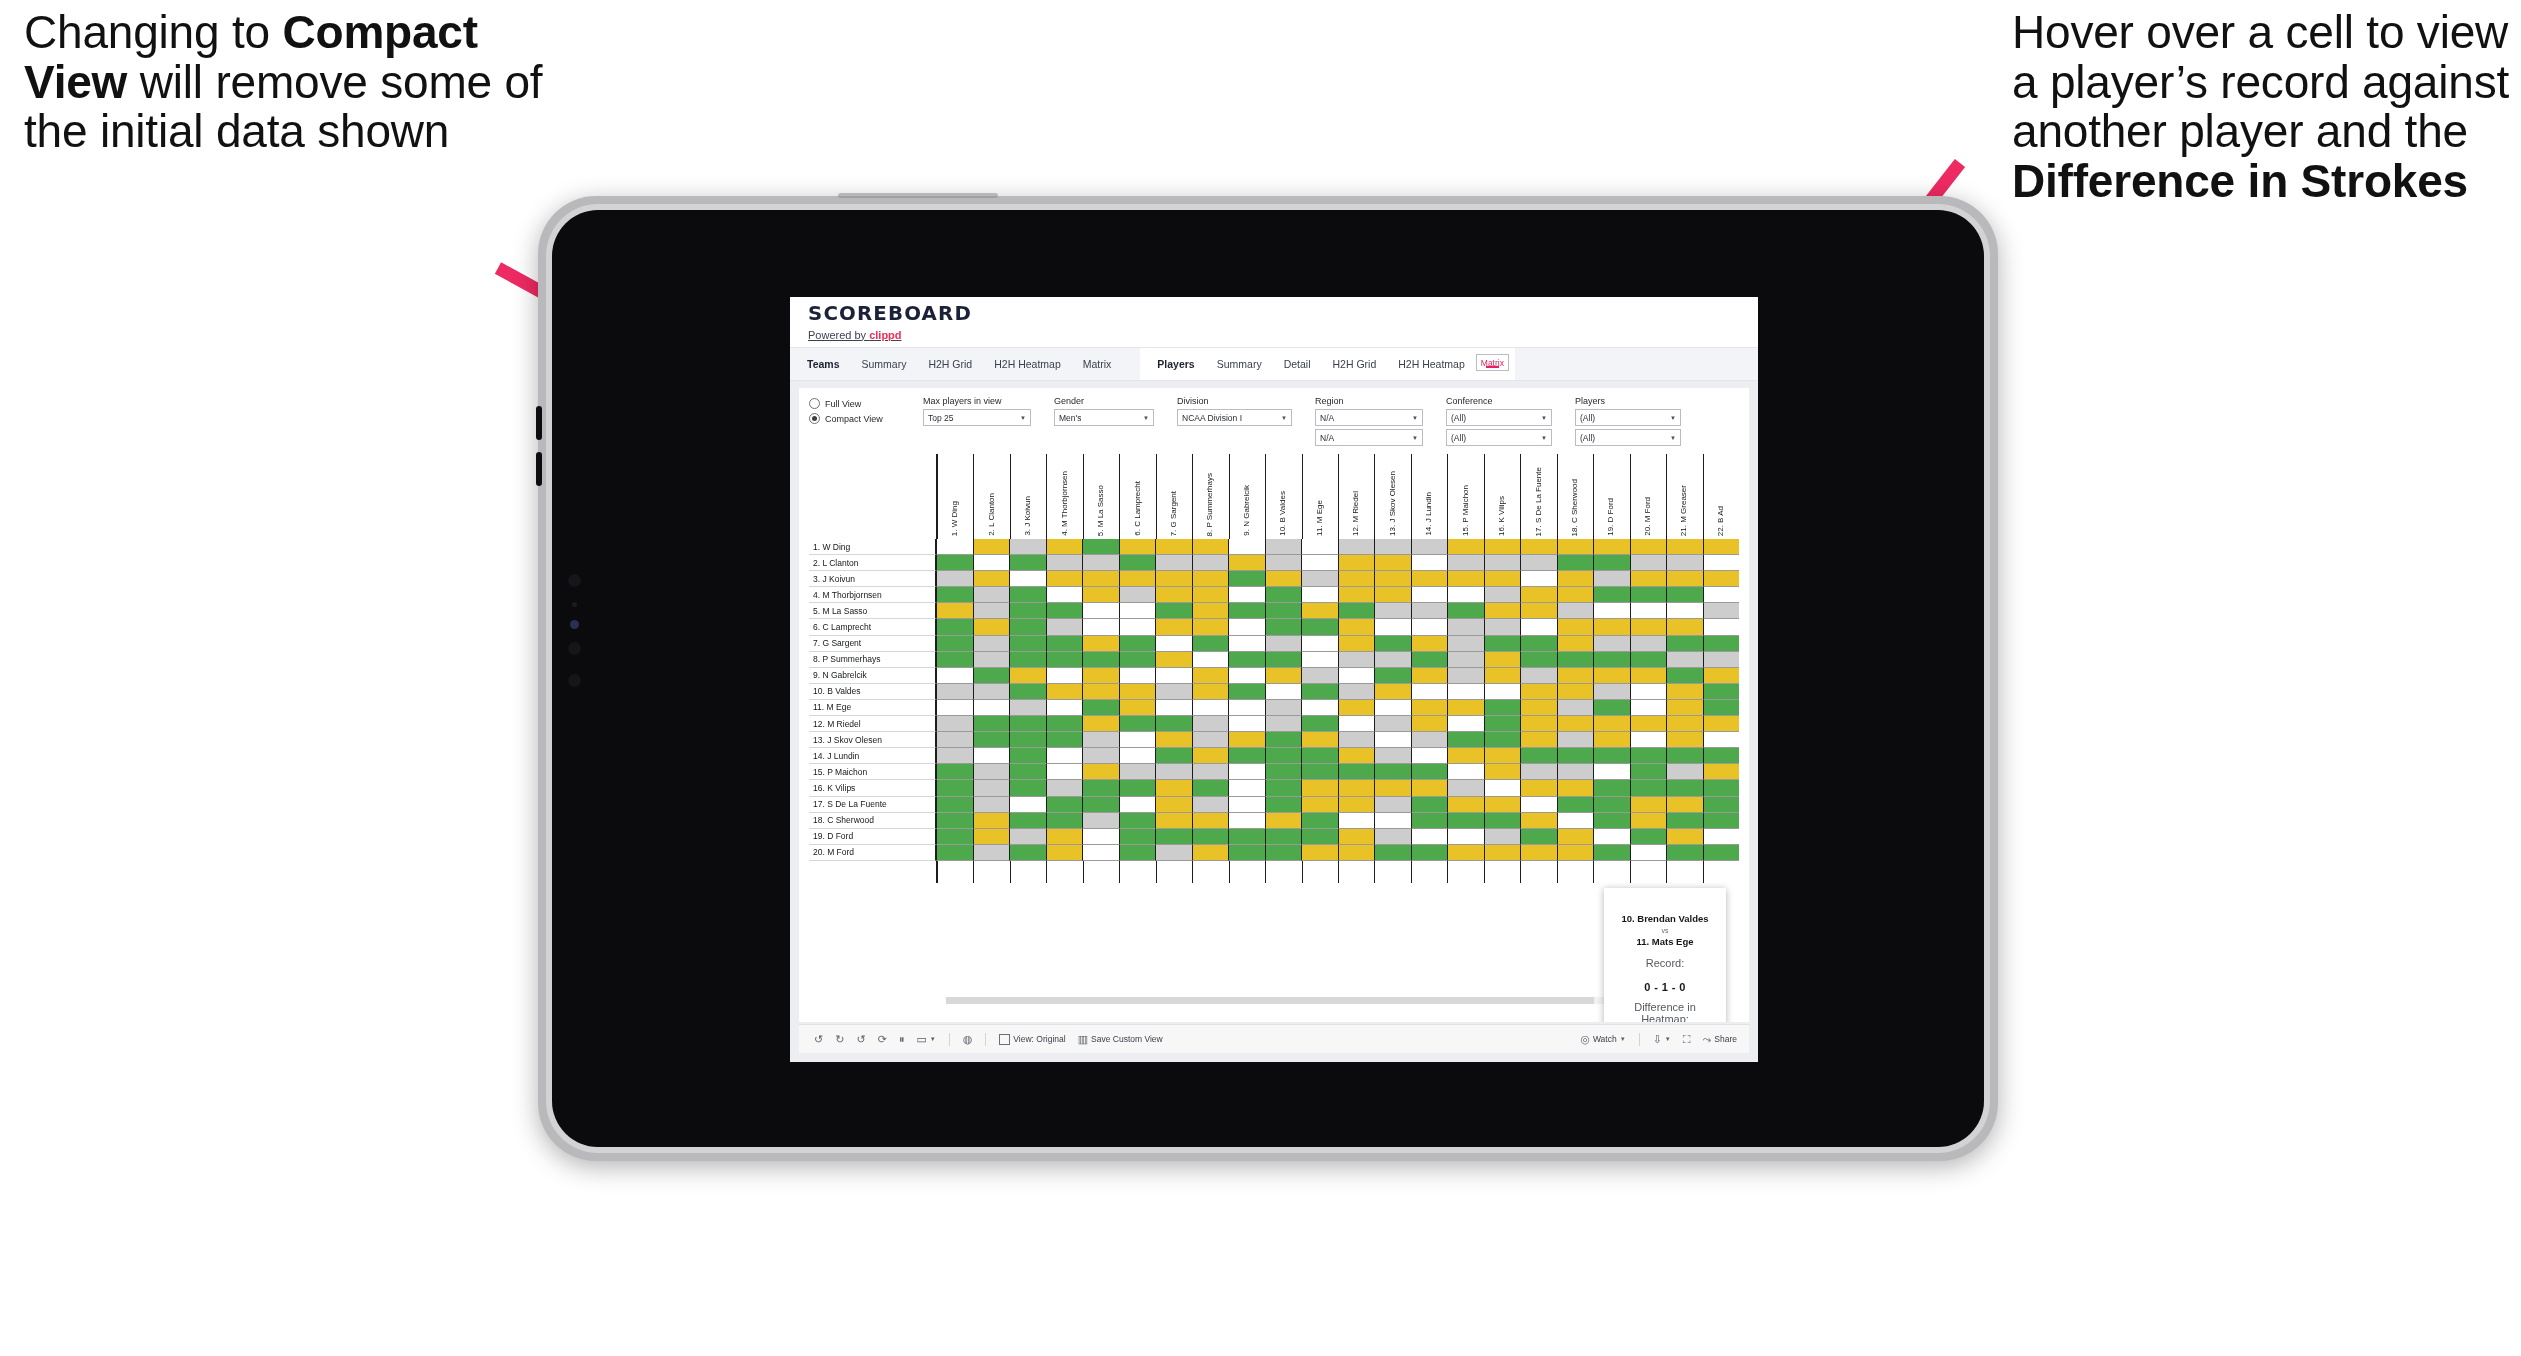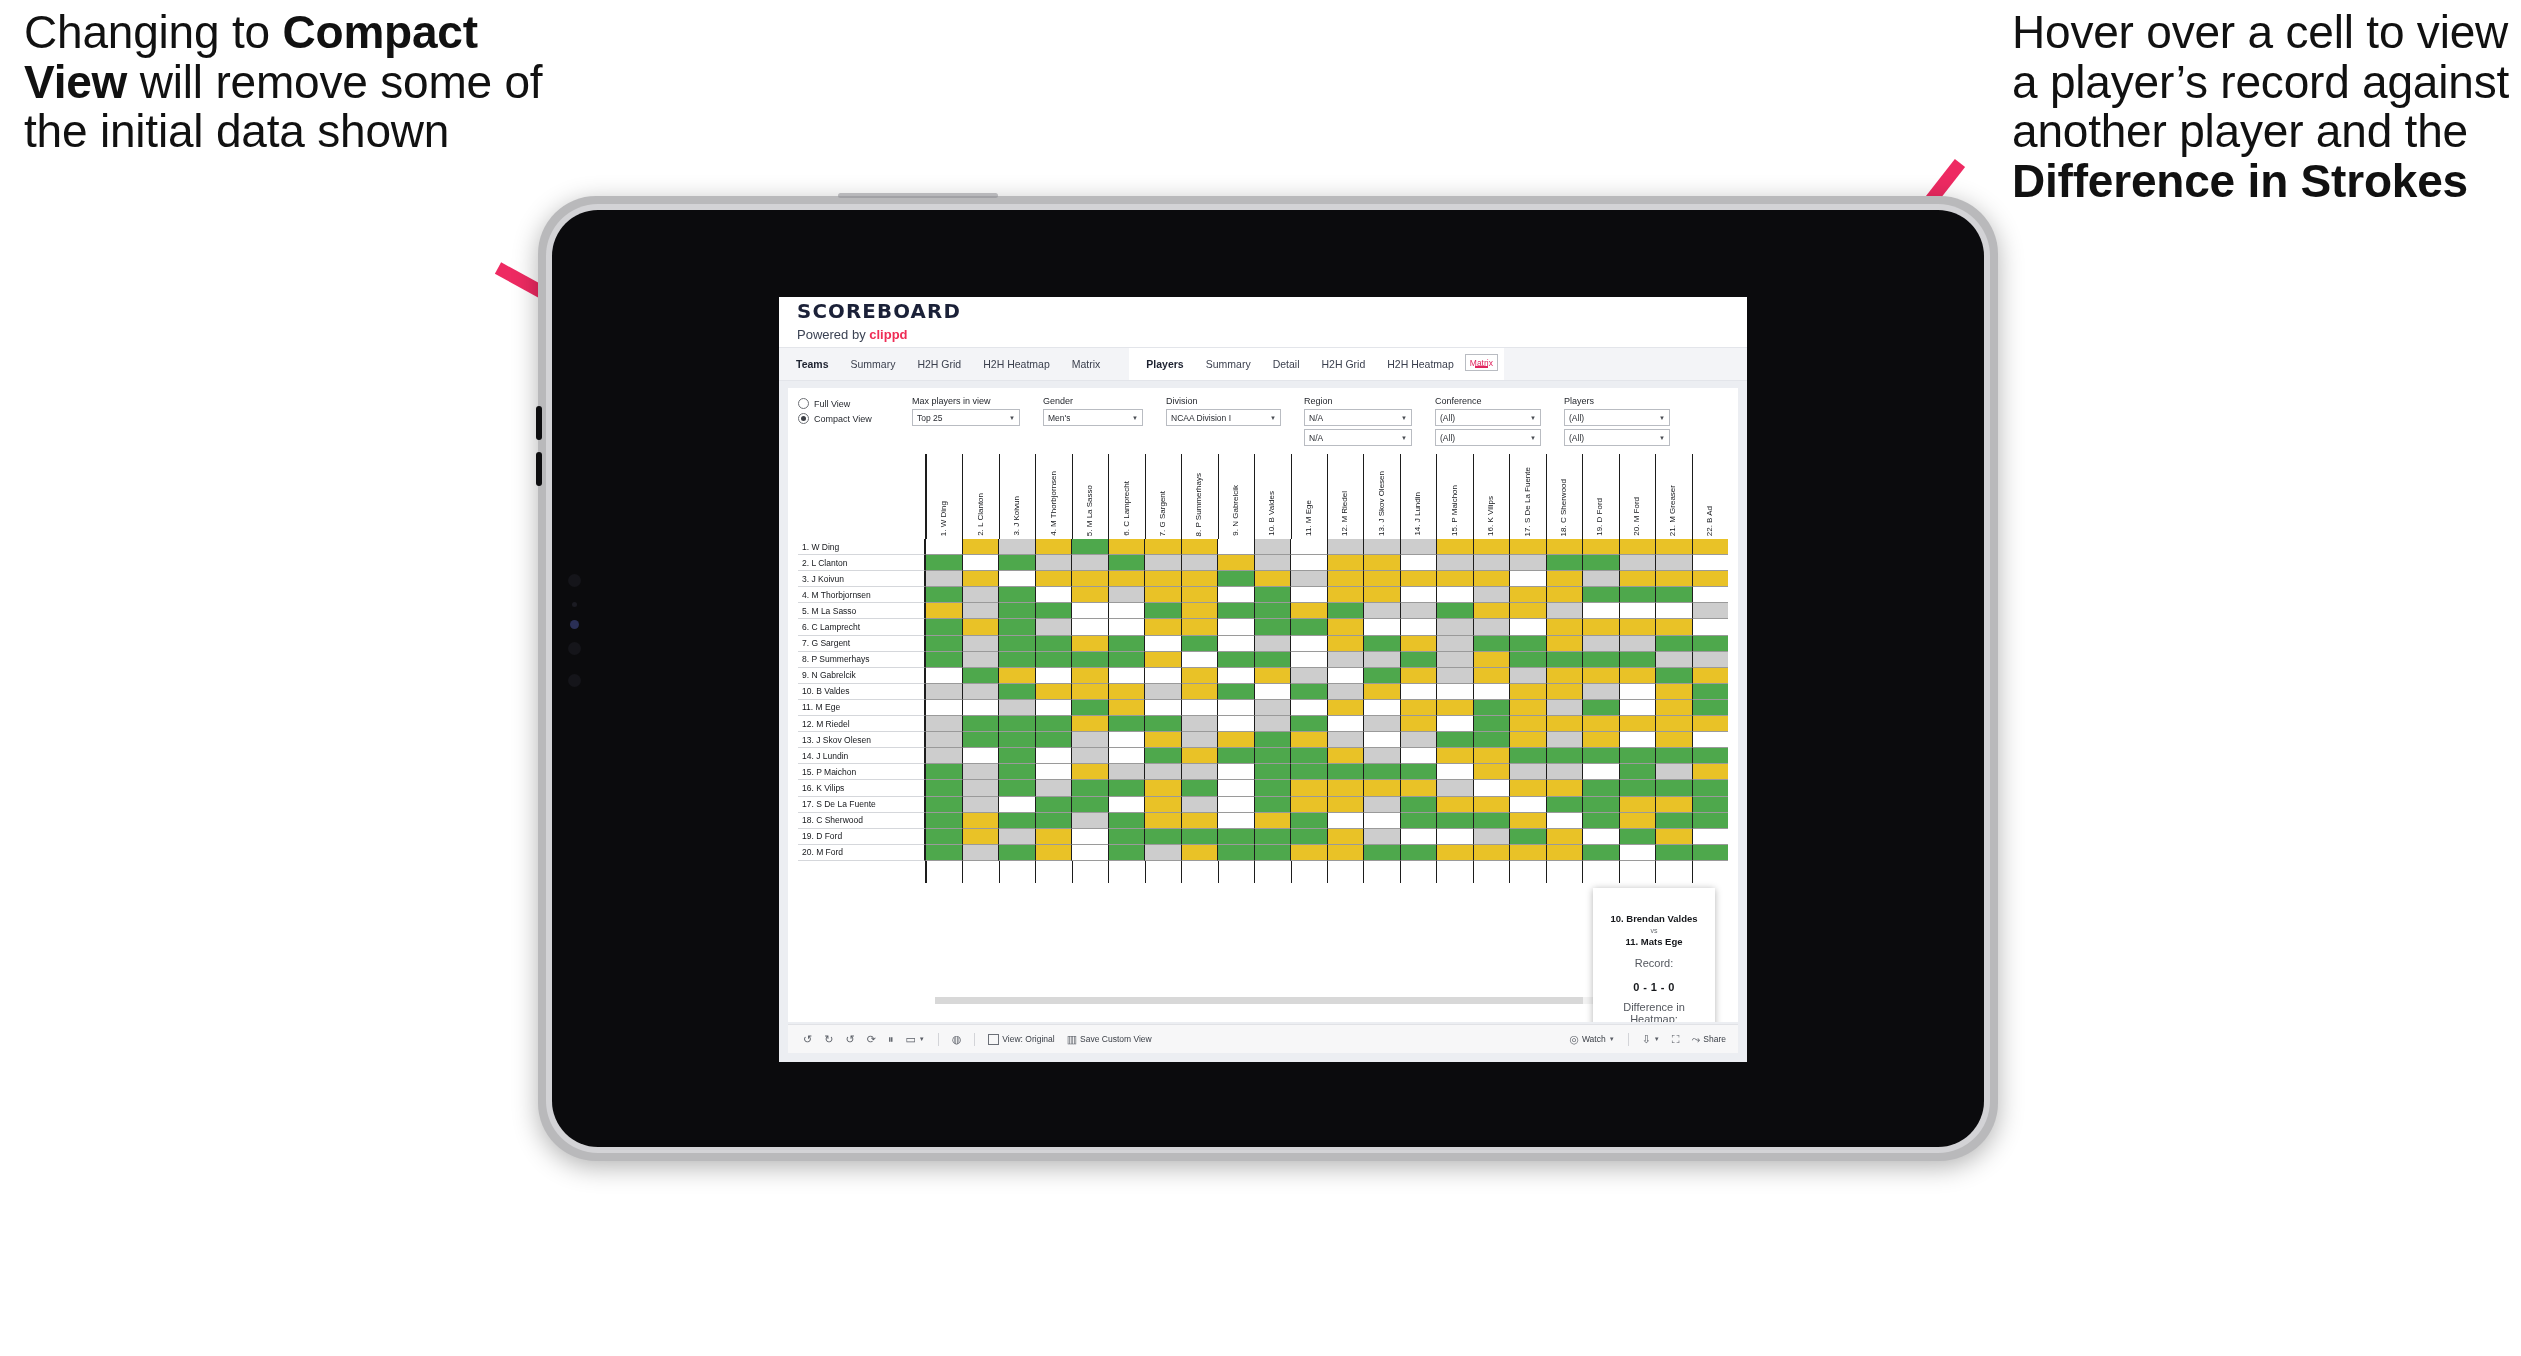--- a/index.html
+++ b/index.html
@@ -19,27 +19,27 @@
   .tab-outer{position:absolute;inset:0;border-radius:58px;background:#b9b9bb;
     box-shadow:0 6px 26px rgba(0,0,0,.30);}
   .tab-bezel{position:absolute;left:8px;top:8px;right:8px;bottom:8px;border-radius:52px;background:#d3d3d6;}
   .tab-black{position:absolute;left:14px;top:14px;right:14px;bottom:14px;border-radius:46px;background:#0b0b0d;}
   .vol{position:absolute;left:-2px;width:6px;background:#0d0d0f;border-radius:3px;}
   .cam{position:absolute;width:13px;height:13px;border-radius:50%;background:#15151a;}
   .cam-dot{position:absolute;width:5px;height:5px;border-radius:50%;background:#1b1b22;}
   .cam-blue{position:absolute;width:9px;height:9px;border-radius:50%;background:#2a2f55;}
   .topspk{position:absolute;top:-3px;height:5px;background:#8e8e93;border-radius:3px;opacity:.55;}
   
-  #screen{position:absolute;left:241px;top:101px;width:968px;height:765px;background:#eceef2;overflow:hidden;}
+  #screen{position:absolute;left:252px;top:101px;width:968px;height:765px;background:#eceef2;overflow:hidden;}
   
   #navbar{height:50px;background:#ffffff;display:flex;align-items:center;border-bottom:1px solid #e3e5ea;}
   .logo{padding-left:18px;padding-right:30px;}
   .logo-main{font-family:"DejaVu Sans",sans-serif;font-weight:bold;font-size:19px;letter-spacing:1.1px;
     color:#1b2138;line-height:1;transform:scaleX(1.04);transform-origin:left;}
-  .logo-sub{font-size:13px;color:#3b4253;margin-top:6px;}
+  .logo-sub{font-size:11px;color:#3b4253;margin-top:6px;text-decoration:underline;}
   .logo-sub i{font-style:normal;color:#ef2d56;font-weight:bold;}
   .navtabs{display:flex;align-items:stretch;height:100%;}
   .navtab{display:flex;align-items:center;padding:0 16px;font-size:11.5px;color:#2b3040;letter-spacing:.3px;
     position:relative;cursor:pointer;}
   .navtab.active::after{content:"";position:absolute;left:8px;right:8px;bottom:0;height:2.5px;background:#c31d45;}
   
   #subbar{height:32px;background:#f3f4f7;display:flex;align-items:center;border-bottom:1px solid #e3e5ea;}
   .subgroup{display:flex;align-items:center;height:100%;padding:0 6px;}
   .subgroup.g2{background:#ffffff;margin-left:12px;}
   .subtab{font-size:10.5px;color:#3a3f4d;padding:0 11px;line-height:32px;cursor:pointer;position:relative;}

